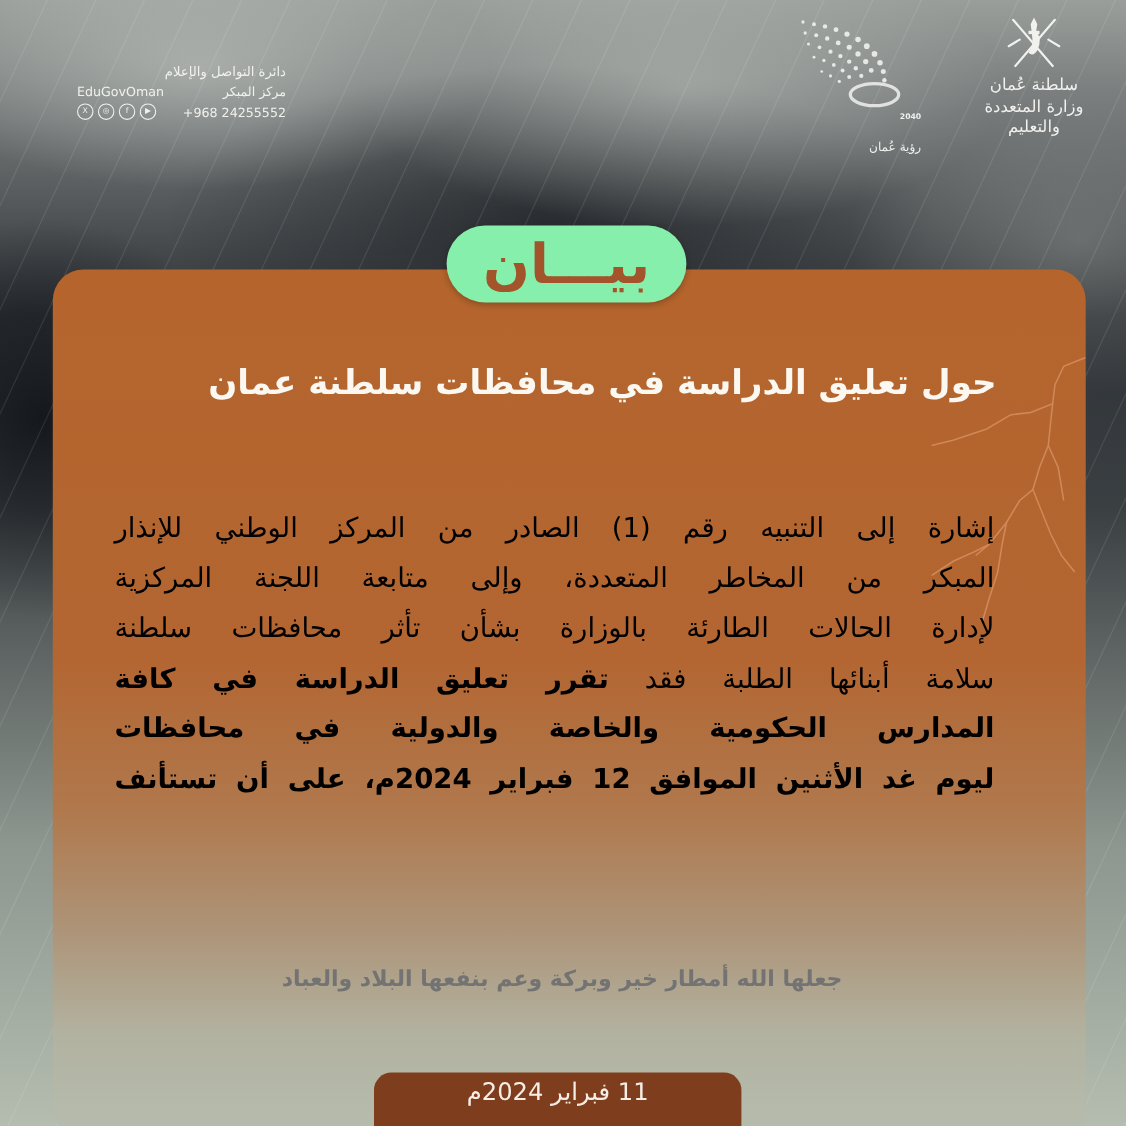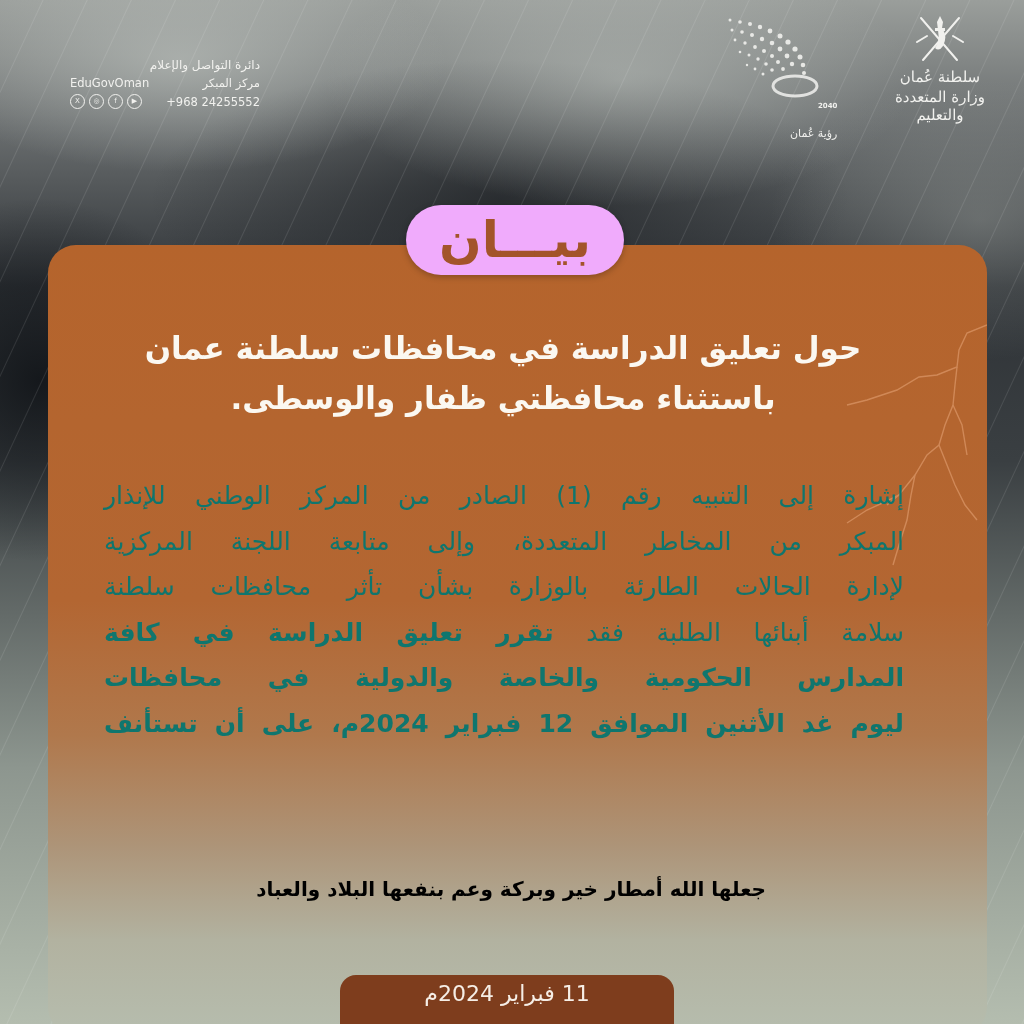--- a/index.html
+++ b/index.html
@@ -46,42 +46,42 @@
     
     .card {
       position:absolute; left:48px; top:245px; width:939px; height:790px;
       border-radius:28px;
       background: linear-gradient(180deg, #b5642c 0%, #b36632 45%, #b0784c 62%, #ad9478 76%, #b2b2a0 88%, #b6bdae 100%);
       overflow:hidden;
     }
     .lightning { position:absolute; right:0; top:60px; width:160px; height:420px; opacity:0.55; }
     .pill {
       position:absolute; left:406px; top:205px; width:218px; height:70px;
-      background:#f0abfc; border-radius:35px;
+      background:#86efac; border-radius:35px;
       display:flex; align-items:center; justify-content:center;
       color:#a3542a; font-size:50px; font-weight:bold; direction:rtl;
       box-shadow:0 2px 6px rgba(0,0,0,0.25);
     }
     .title {
       position:absolute; left:100px; top:323px; width:806px;
       color:#fbf8f1; direction:rtl; text-align:center;
       font-size:31px; font-weight:bold; line-height:50px;
     }
-    .title div:first-child { text-align:center; }
+    .title div:first-child { text-align:right; }
     .body {
       position:absolute; left:104px; top:457px; width:800px;
-      color:#0f766e; direction:rtl; text-align:justify; text-align-last:justify;
-      font-size:25px; line-height:45.5px;margin-top:16px;
+      color:#000000; direction:rtl; text-align:justify; text-align-last:justify;
+      font-size:25px; line-height:45.5px;
     }
     .body .ln { display:block; }
     .body .last { text-align-last:right; }
     .body b { font-weight:bold; }
     .closing {
       position:absolute; left:168px; top:877px; width:686px;
-      color:#000000; direction:rtl; text-align:center; font-size:20px; font-weight:bold;
+      color:#737373; direction:rtl; text-align:center; font-size:20px; font-weight:bold;
     }
     .date-tab {
       position:absolute; left:340px; top:975px; width:334px; height:60px;
       background:#7e3d1d; border-radius:16px 16px 0 0;
       display:flex; justify-content:center; padding-top:6px; box-sizing:border-box;
       color:#f6eee6; font-size:22px; direction:rtl;
     }
   </style>
 </head>
 <body>
@@ -172,21 +172,20 @@
       <path d="M88 170 L84 190 L80 215 L72 240 L66 260"></path>
       <path d="M72 190 L60 196 L40 205 L20 218"></path>
     </g>
   </svg>
 </div>
 
 <div class="pill">بيـــان</div>
 
 <div class="title">
   <div>حول تعليق الدراسة في محافظات سلطنة عمان</div>
-  <div>باستثناء محافظتي ظفار والوسطى.</div>
 </div>
 
 <div class="body">
   <span class="ln">إشارة إلى التنبيه رقم (1) الصادر من المركز الوطني للإنذار</span>
   <span class="ln">المبكر من المخاطر المتعددة، وإلى متابعة اللجنة المركزية</span>
   <span class="ln">لإدارة الحالات الطارئة بالوزارة بشأن تأثر محافظات سلطنة</span>
   <span class="ln"><span>سلامة أبنائها الطلبة فقد</span> <b>تقرر تعليق الدراسة في كافة</b></span>
   <b class="ln">المدارس الحكومية والخاصة والدولية في محافظات</b>
   <b class="ln">ليوم غد الأثنين الموافق 12 فبراير 2024م، على أن تستأنف</b>
 </div>

